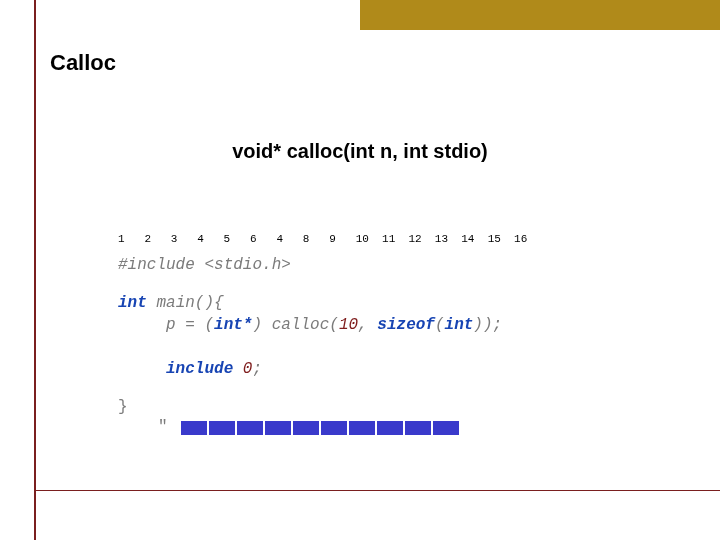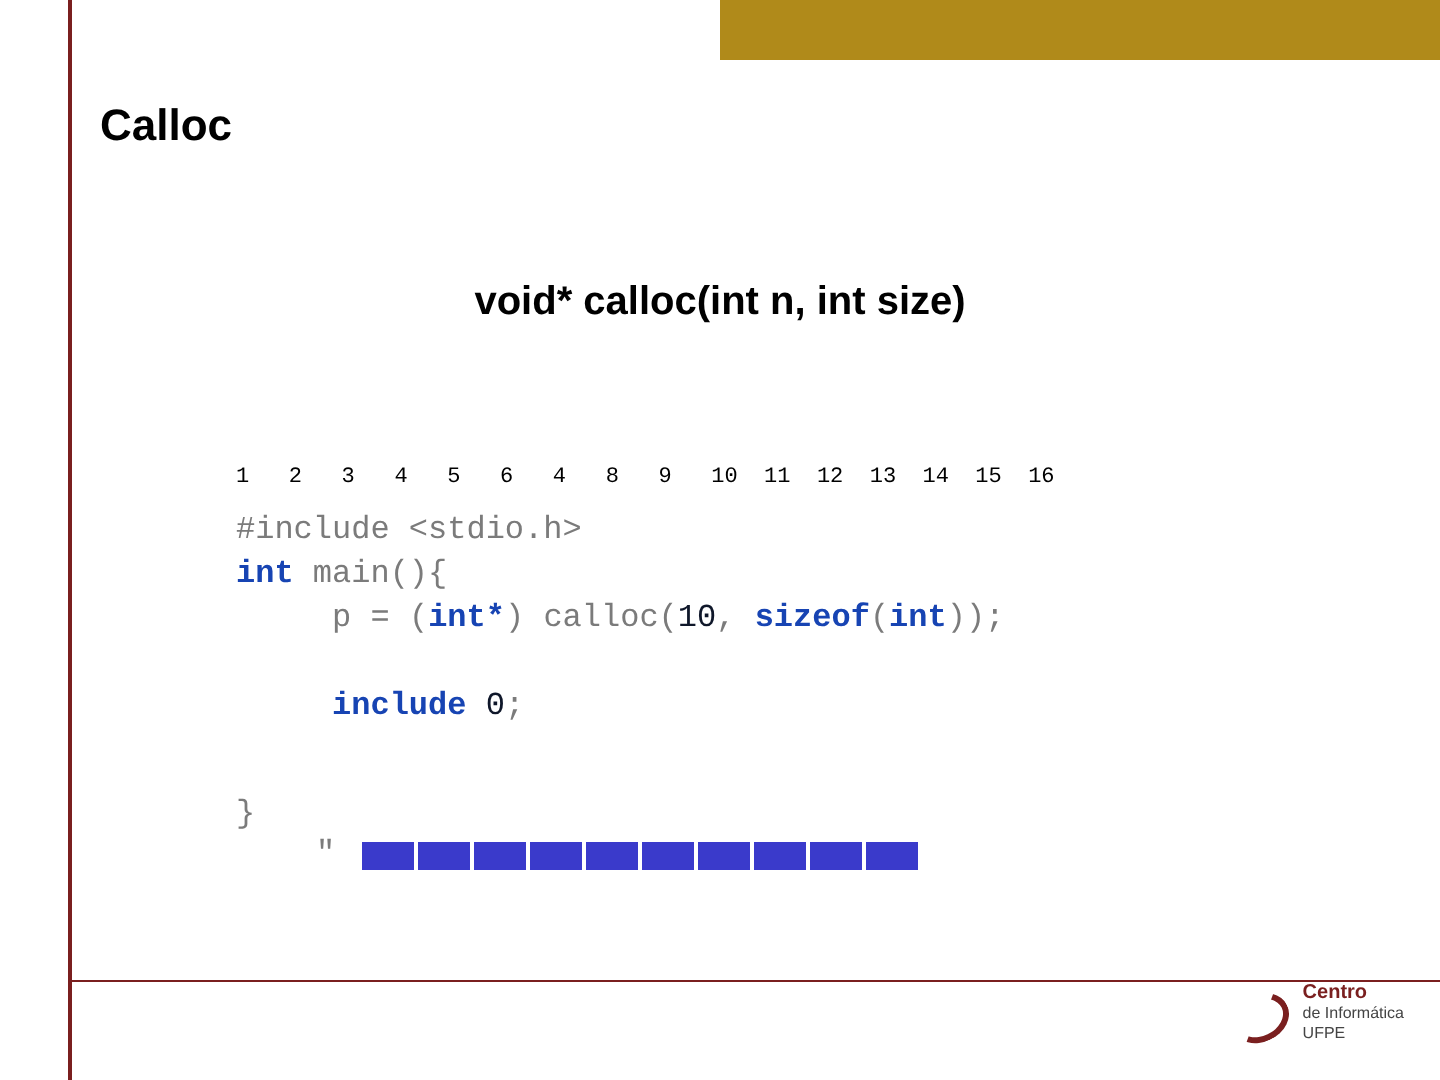--- a/index.html
+++ b/index.html
@@ -59,27 +59,27 @@
     font-size: 16px;
     line-height: 22px;
   }
   .ruler {
     font-size: 11px;
     color: #000;
     letter-spacing: 0;
     white-space: pre;
     margin: 0 0 4px 0;
   }
-  .code-line { white-space: pre; margin: 0; }
+  .code-line { white-space: pre; margin: 0; font-style: italic; }
   .kw   { color: #1744b3; font-weight: bold; }   
   .pp   { color: #7b7b7b; }                       
   .ident{ color: #7b7b7b; }                       
   .punct{ color: #7b7b7b; }
-  .num  { color: #0f172a; }
-  .code-block { margin-top: 0; }
+  .num  { color: #7f1d1d; }
+  .code-block { margin-top: 16px; }
 
   .boxes-row {
     position: absolute;
     left: 180px;
     top: 420px;
     display: flex;
   }
   .box {
     width: 28px;
     height: 16px;
@@ -143,21 +143,21 @@
 </style>
 </head>
 <body>
 
 <div class="slide">
 
   <div class="top-bar"></div>
   <div class="left-rule"></div>
 
   <div class="title">Calloc</div>
-  <div class="subtitle">void* calloc(int n, int size)</div>
+  <div class="subtitle">void* calloc(int n, int stdio)</div>
 
   <div class="code-wrap">
     <p class="ruler">1   2   3   4   5   6   4   8   9   10  11  12  13  14  15  16</p>
 
     <p class="code-line"><span class="pp">#include</span> <span class="pp">&lt;stdio.h&gt;</span></p>
 
     <div class="code-block">
       <p class="code-line"><span class="kw">int</span> <span class="ident">main</span><span class="punct">()</span><span class="punct">{</span></p>
 
 
@@ -180,22 +180,14 @@
       <div class="box"></div>
       <div class="box"></div>
       <div class="box"></div>
       <div class="box"></div>
       <div class="box"></div>
       <div class="box"></div>
     </div>
 
   <div class="bottom-rule"></div>
 
-  <div class="logo">
-    <div class="logo-swoosh"></div>
-    <div class="logo-text">
-      <span>Centro</span>
-      <small>de Informática</small>
-      <small>UFPE</small>
-    </div>
-  </div>
 
 </div>
 
 </body></html>

